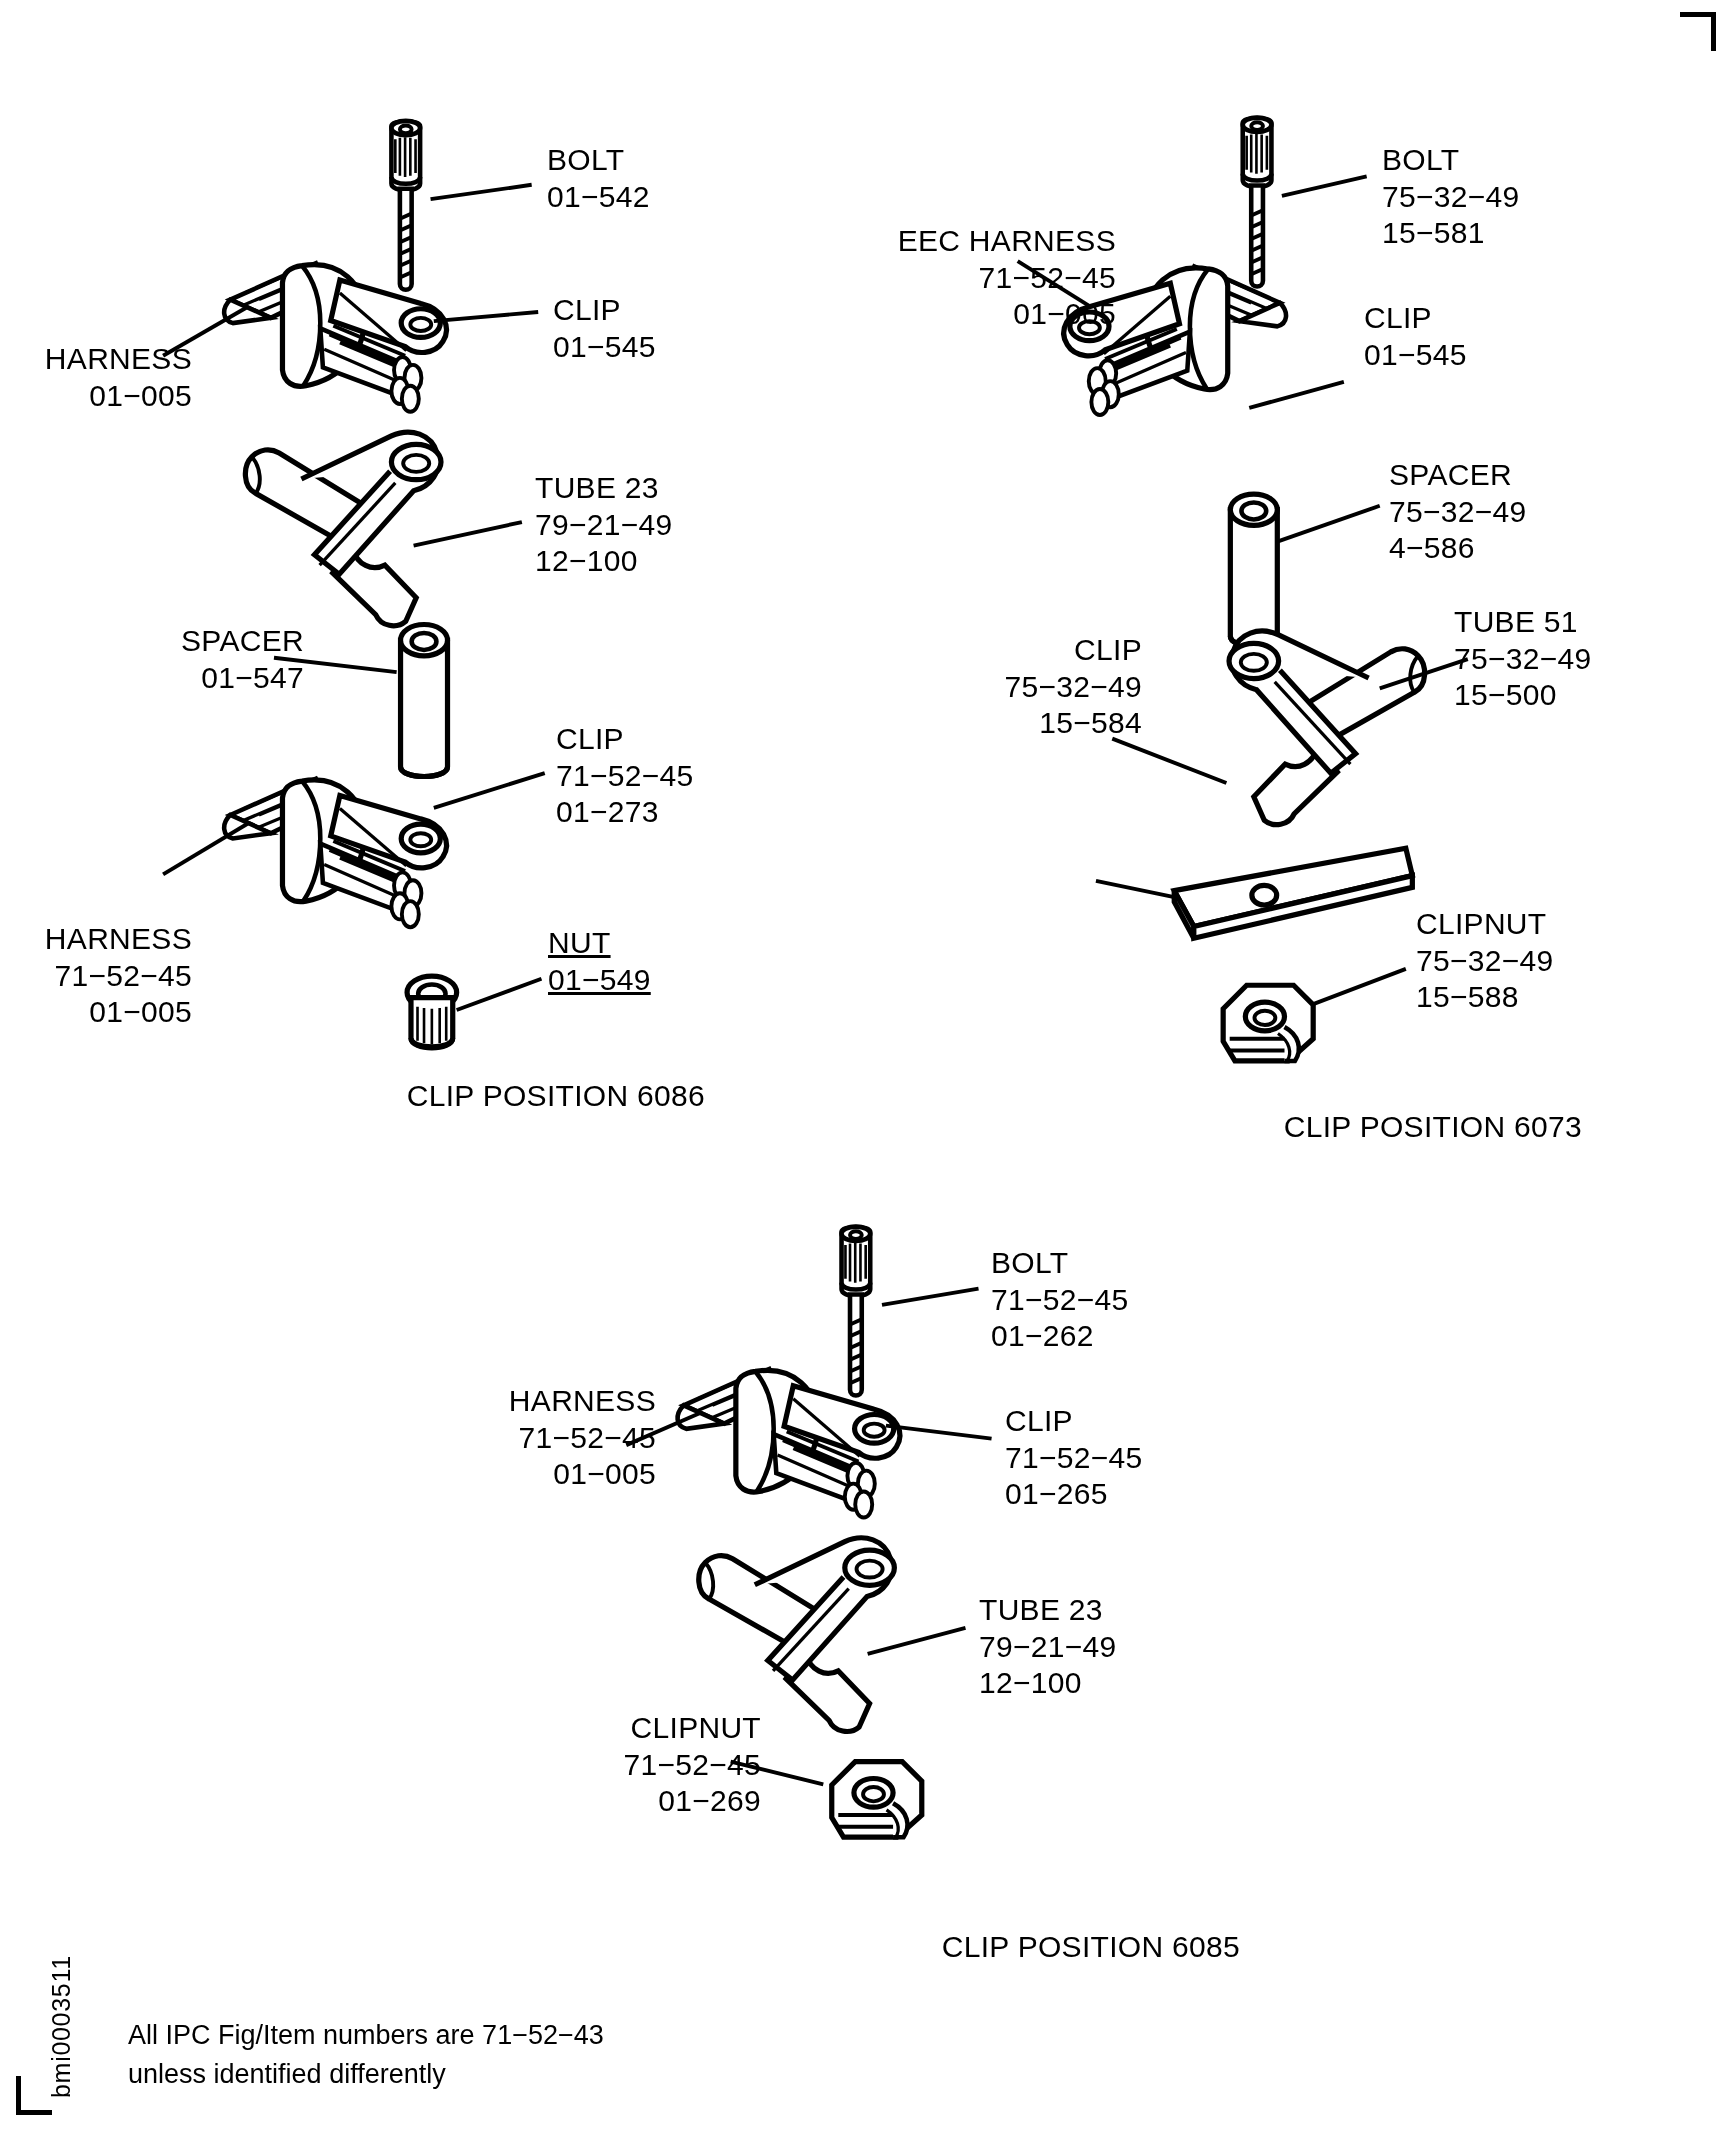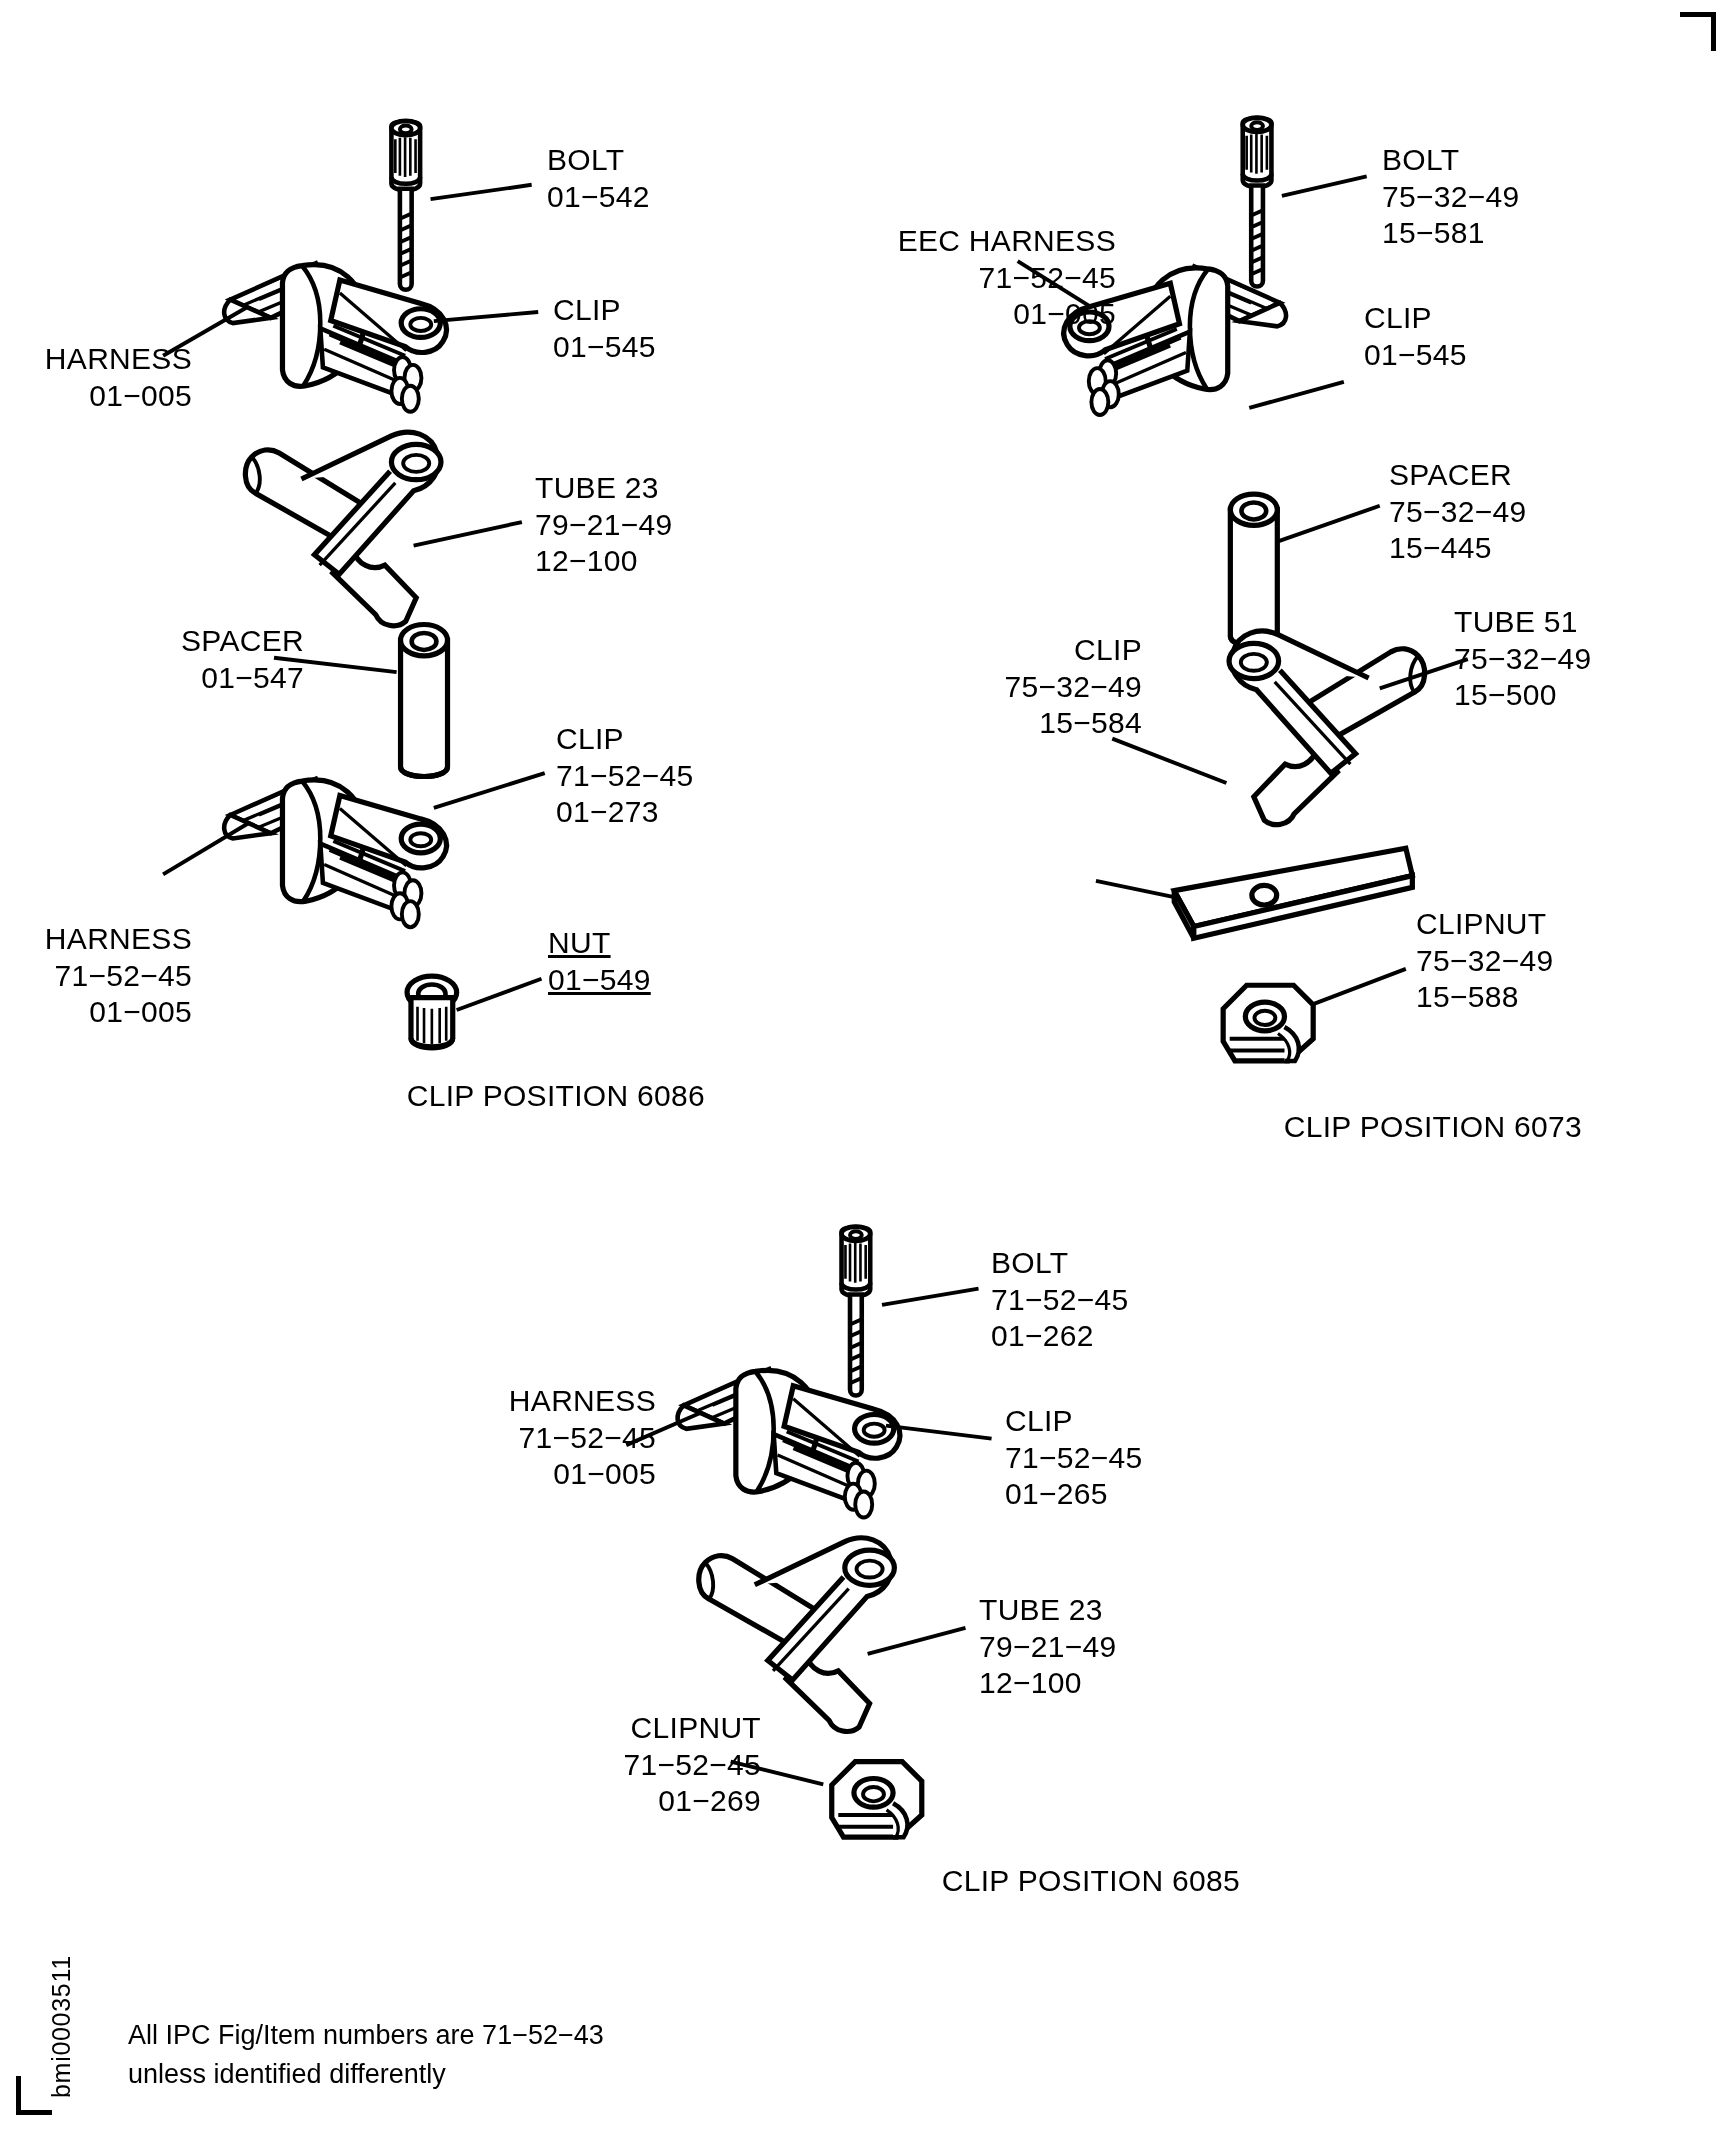--- a/index.html
+++ b/index.html
@@ -267,21 +267,21 @@
   </div>
 
   <div class="lbl" style="left:1364px;top:300px;">
     <span class="ln">CLIP</span>
     <span class="ln">01−545</span>
   </div>
 
   <div class="lbl" style="left:1389px;top:457px;">
     <span class="ln">SPACER</span>
     <span class="ln">75−32−49</span>
-    <span class="ln">15−445</span>
+    <span class="ln">4−586</span>
   </div>
 
   <div class="lbl r" style="left:946px;top:632px;width:166px;">
     <span class="ln">CLIP</span>
     <span class="ln">75−32−49</span>
     <span class="ln">15−584</span>
   </div>
 
   <div class="lbl" style="left:1454px;top:604px;">
     <span class="ln">TUBE 51</span>
@@ -323,21 +323,21 @@
     <span class="ln">79−21−49</span>
     <span class="ln">12−100</span>
   </div>
 
   <div class="lbl r" style="left:516px;top:1710px;width:215px;">
     <span class="ln">CLIPNUT</span>
     <span class="ln">71−52−45</span>
     <span class="ln">01−269</span>
   </div>
 
-  <div class="lbl c" style="left:522px;top:1863px;width:718px;">
+  <div class="lbl c" style="left:522px;top:1929px;width:718px;">
     <span class="ln">CLIP POSITION 6085</span>
   </div>
 
   <div class="note" style="left:128px;top:2016px;">
     <div>All IPC Fig/Item numbers are 71−52−43</div>
     <div>unless identified differently</div>
   </div>
 
   <div class="sheetid" style="left:47px;top:2098px;">bmi0003511</div>
 

